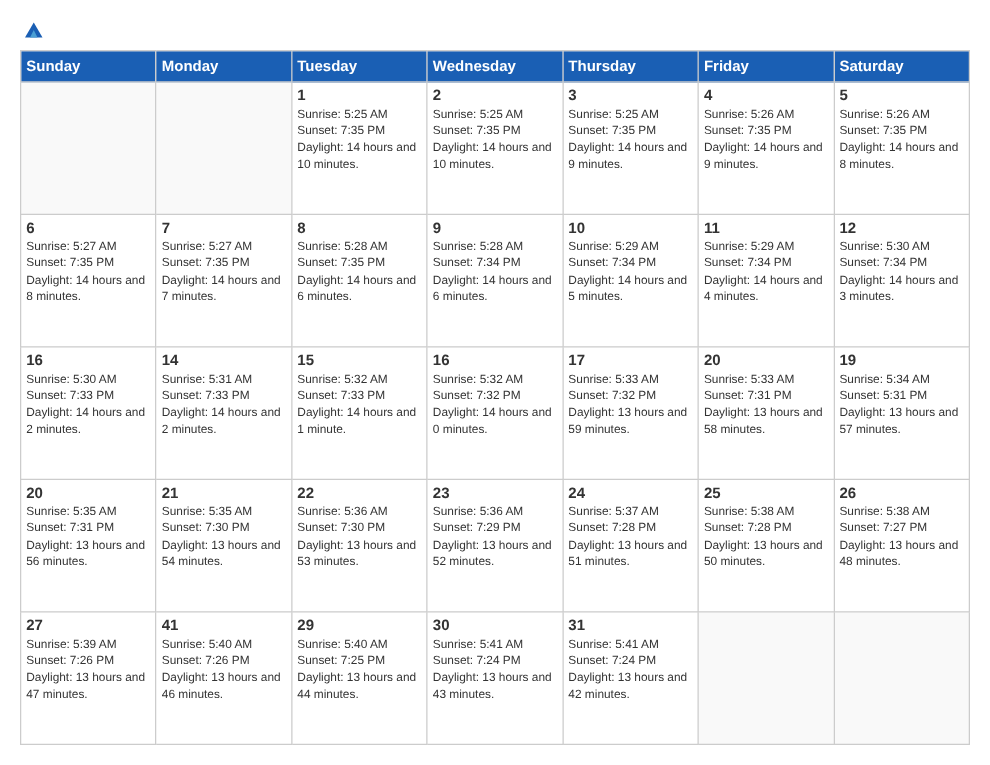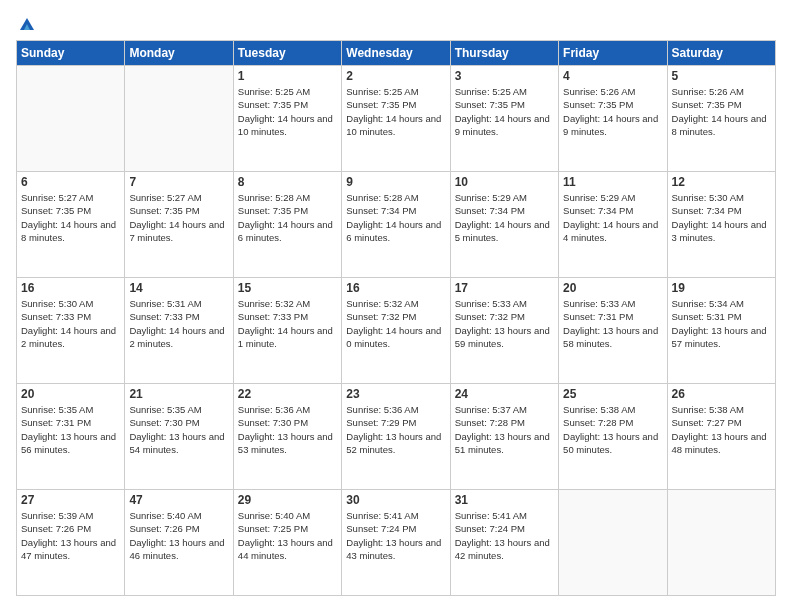--- a/index.html
+++ b/index.html
@@ -291,21 +291,21 @@
           </td>
         </tr>
         <tr>
           <td>
             <span class="day-number">27</span>
             <div class="day-info">Sunrise: 5:39 AM
 Sunset: 7:26 PM
 Daylight: 13 hours and 47 minutes.</div>
           </td>
           <td>
-            <span class="day-number">47</span>
+            <span class="day-number">41</span>
             <div class="day-info">Sunrise: 5:40 AM
 Sunset: 7:26 PM
 Daylight: 13 hours and 46 minutes.</div>
           </td>
           <td>
             <span class="day-number">29</span>
             <div class="day-info">Sunrise: 5:40 AM
 Sunset: 7:25 PM
 Daylight: 13 hours and 44 minutes.</div>
           </td>

